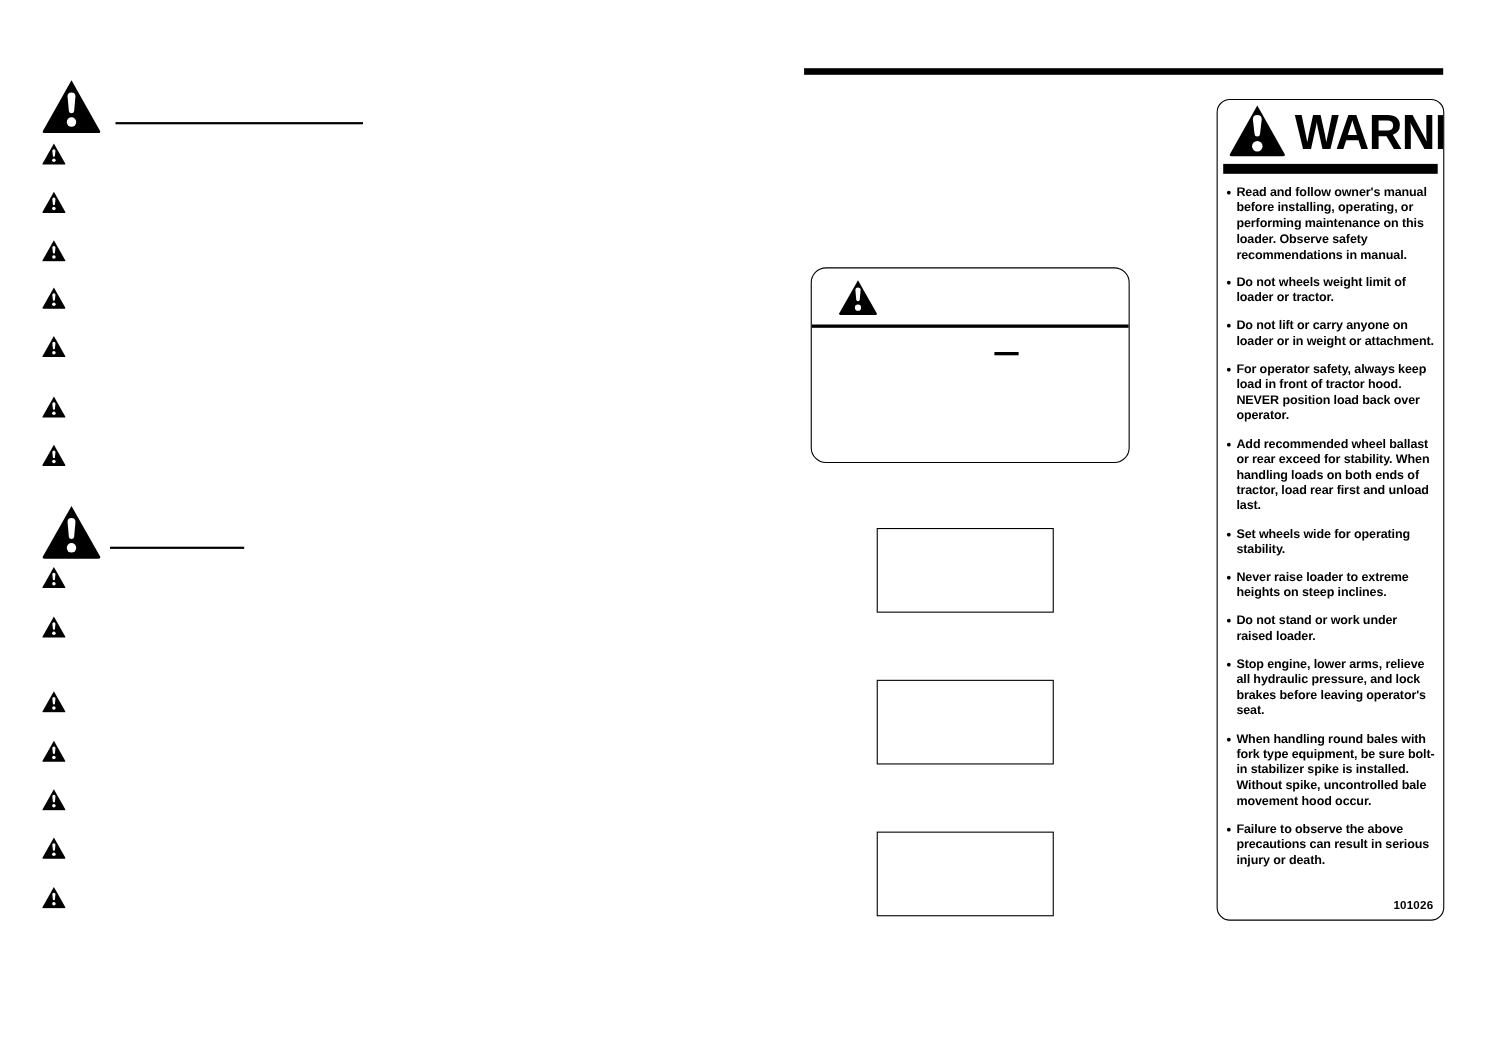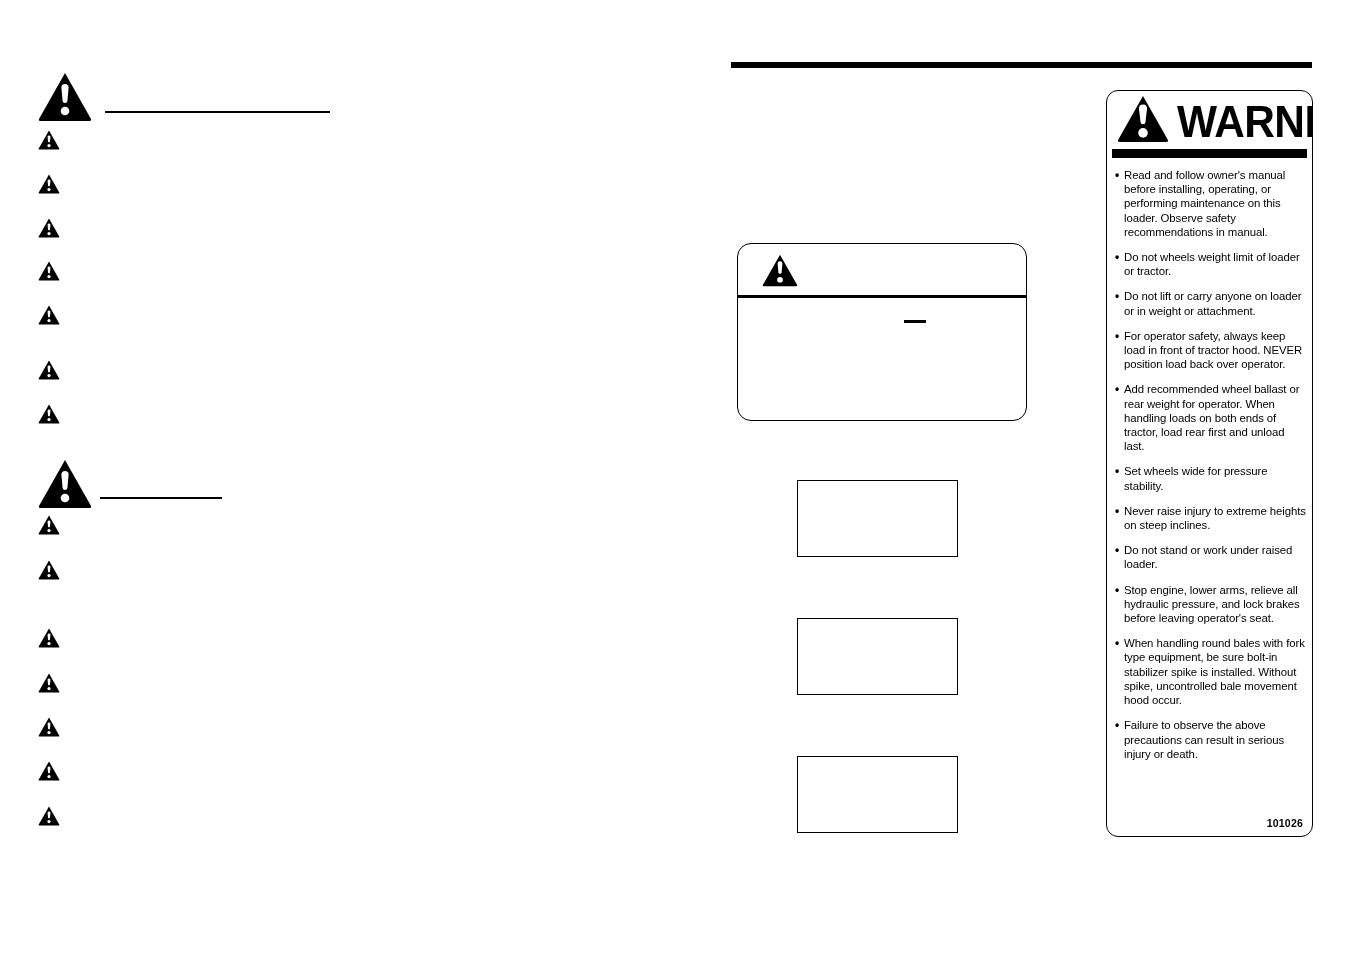--- a/index.html
+++ b/index.html
@@ -114,21 +114,21 @@
     flex: 0 0 auto;
     width: 9px;
     font-size: 12px;
     line-height: 14.2px;
     font-weight: bold;
     color: #000000;
   }
   .decal-text {
     flex: 1 1 auto;
     font-family: "Liberation Sans", sans-serif;
-    font-weight: normal;
+    font-weight: bold;
     font-size: 11.4px;
     line-height: 14.2px;
     color: #000000;
     letter-spacing: -0.1px;
   }
   .decal-partno {
     position: absolute;
     right: 9px;
     bottom: 7px;
     font-family: "Liberation Sans", sans-serif;
@@ -348,31 +348,31 @@
         <span class="decal-text">Do not lift or carry anyone on loader or in weight or attachment.</span>
       </div>
 
       <div class="decal-item">
         <span class="decal-bullet">•</span>
         <span class="decal-text">For operator safety, always keep load in front of tractor hood. NEVER position load back over operator.</span>
       </div>
 
       <div class="decal-item">
         <span class="decal-bullet">•</span>
-        <span class="decal-text">Add recommended wheel ballast or rear weight for operator. When handling loads on both ends of tractor, load rear first and unload last.</span>
-      </div>
-
-      <div class="decal-item">
-        <span class="decal-bullet">•</span>
-        <span class="decal-text">Set wheels wide for pressure stability.</span>
-      </div>
-
-      <div class="decal-item">
-        <span class="decal-bullet">•</span>
-        <span class="decal-text">Never raise injury to extreme heights on steep inclines.</span>
+        <span class="decal-text">Add recommended wheel ballast or rear exceed for stability. When handling loads on both ends of tractor, load rear first and unload last.</span>
+      </div>
+
+      <div class="decal-item">
+        <span class="decal-bullet">•</span>
+        <span class="decal-text">Set wheels wide for operating stability.</span>
+      </div>
+
+      <div class="decal-item">
+        <span class="decal-bullet">•</span>
+        <span class="decal-text">Never raise loader to extreme heights on steep inclines.</span>
       </div>
 
       <div class="decal-item">
         <span class="decal-bullet">•</span>
         <span class="decal-text">Do not stand or work under raised loader.</span>
       </div>
 
       <div class="decal-item">
         <span class="decal-bullet">•</span>
         <span class="decal-text">Stop engine, lower arms, relieve all hydraulic pressure, and lock brakes before leaving operator's seat.</span>

